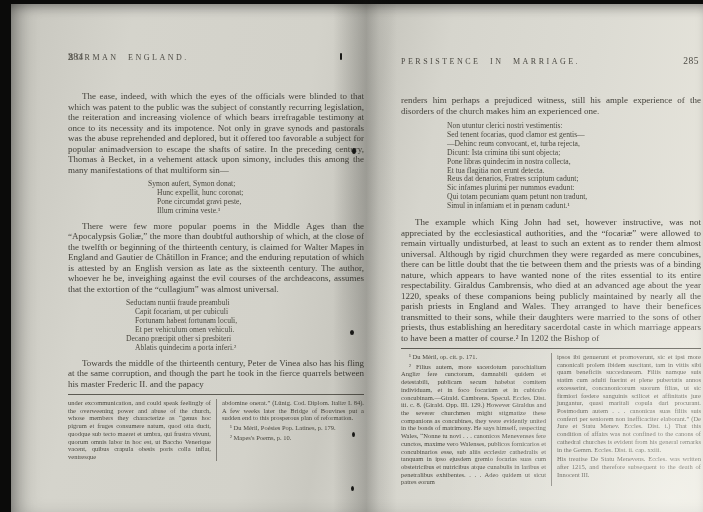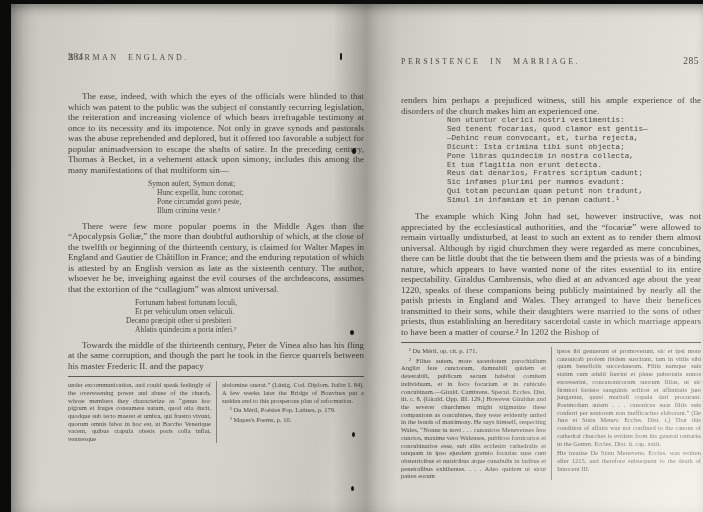--- a/index.html
+++ b/index.html
@@ -35,21 +35,21 @@
   .pg-header{position:relative;height:12px;margin-bottom:27px;font-size:8px;color:#4c4a43;}
   .running-title{position:absolute;left:0;right:14px;text-align:left;letter-spacing:2.5px;word-spacing:5px;top:1px;}
   .pg-num{position:absolute;top:0;font-size:9.5px;letter-spacing:0.5px;}
   .page.left .pg-num{left:0;}
   .page.right .pg-num{right:2px;}
 
   .body-para{margin:0;text-align:justify;font-size:9px;line-height:10.5px;color:#44423b;}
   .body-para.indent{text-indent:14px;}
   .verse{display:flex;flex-direction:column;font-size:7.6px;line-height:8.9px;color:#4a483f;margin:5px 0 5px 80px;}
   .verse.v2{margin-left:58px;}
-  .page.right .verse{margin-left:46px;margin-top:0;margin-bottom:6px;font-family:Liberation Mono, monospace;}
+  .page.right .verse{margin-left:46px;margin-top:6px;margin-bottom:6px;}
   .vline{white-space:nowrap;}
   .vline.in{padding-left:9px;}
 
   .footnote-rule{border:none;border-top:1px solid #5c5a52;margin:5px 0 4px 0;height:0;}
   .footnotes{display:flex;font-size:6.5px;line-height:7.7px;text-align:justify;color:#4a483f;}
   .fn-col{width:50%;box-sizing:border-box;}
   .fn-col.c1{padding-right:5px;}
   .fn-col.c2{border-left:1px solid #83817а;border-left:1px solid #83817a;padding-left:5px;}
   .fn-col p{margin:0;}
   .fn-col p + p{margin-top:2px;}
@@ -71,20 +71,22 @@
     <div class="verse v1">
       <span class="vline">Symon aufert, Symon donat;</span>
       <span class="vline in">Hunc expellit, hunc coronat;</span>
       <span class="vline in">Pone circumdat gravi peste,</span>
       <span class="vline in">Illum crimina veste.¹</span>
     </div>
 
     <p class="body-para indent">There were few more popular poems in the Middle Ages than the “Apocalypsis Goliæ,” the more than doubtful authorship of which, at the close of the twelfth or beginning of the thirteenth century, is claimed for Walter Mapes in England and Gautier de Châtillon in France; and the enduring reputation of which is attested by an English version as late as the sixteenth century. The author, whoever he be, inveighing against the evil courses of the archdeacons, assumes that the extortion of the “cullagium” was almost universal.</p>
 
     <div class="verse v2">
+      <span class="vline">Seductam nuntii fraude preambuli</span>
+      <span class="vline in">Capit focariam, ut per cubiculi</span>
       <span class="vline in">Fortunam habeat fortunam loculi,</span>
       <span class="vline in">Et per vehiculum omen vehiculi.</span>
       <span class="vline">Decano præcipit other si presbiteri</span>
       <span class="vline in">Ablatis quindecim a porta inferi.²</span>
     </div>
 
     <p class="body-para indent">Towards the middle of the thirteenth century, Peter de Vinea also has his fling at the same corruption, and though the part he took in the fierce quarrels between his master Frederic II. and the papacy</p>
 
     <hr class="footnote-rule">
 

